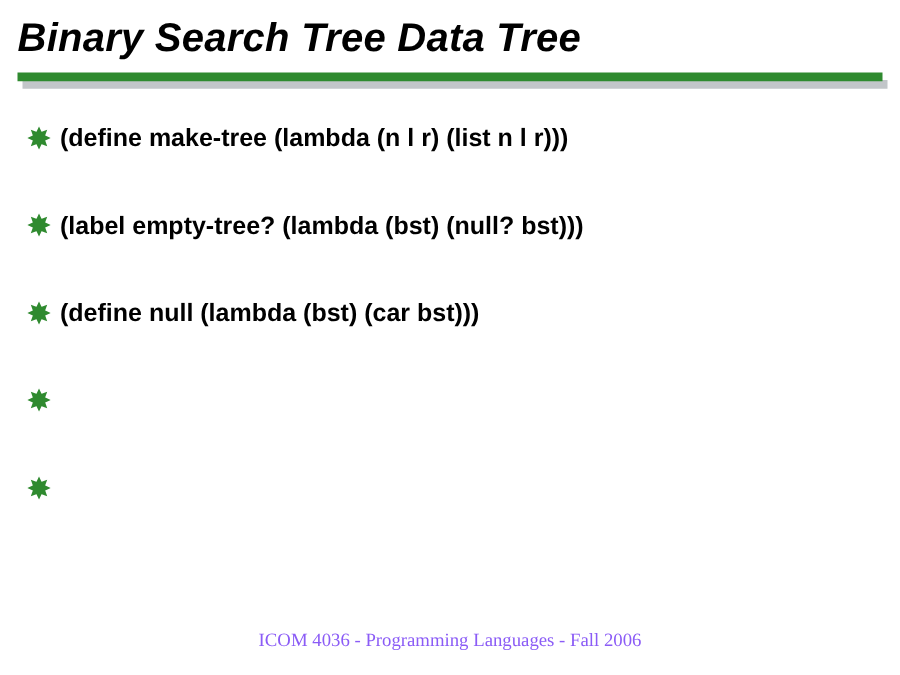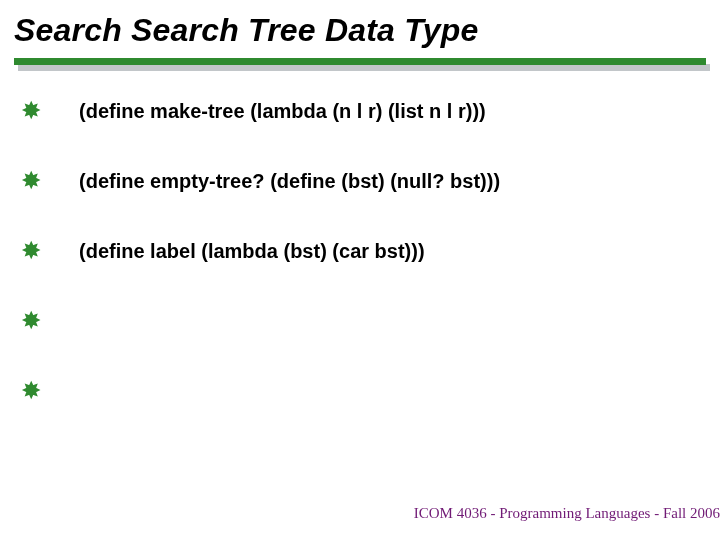--- a/index.html
+++ b/index.html
@@ -69,60 +69,59 @@
     color: #2f8a2f;
     font-weight: bold;
     text-align: left;
     margin-right: 6px;
   }
   .text {
     font-size: 20px;
     line-height: 26px;
     font-weight: bold;
     color: #000;
-    margin-left: 31px;
   }
   .footer {
     position: absolute;
     bottom: 18px;
     left: 0;
     width: 100%;
-    text-align: right;
+    text-align: center;
     font-family: "Times New Roman", Times, serif;
     font-size: 15px;
-    color: #701a75;
+    color: #8b5cf6;
   }
 </style>
 </head>
 <body>
 
 <div class="slide">
 
-  <div class="title">Search Search Tree Data Type</div>
+  <div class="title">Binary Search Tree Data Tree</div>
 
   <div class="rule-wrap">
     <div class="rule-shadow"></div>
     <div class="rule"></div>
   </div>
 
   <div class="body">
 
     <div class="item">
       <div class="bullet">✸</div>
       <div class="text">(define make-tree (lambda (n l r) (list n l r)))</div>
     </div>
 
     <div class="item">
       <div class="bullet">✸</div>
-      <div class="text">(define empty-tree? (define (bst) (null? bst)))</div>
+      <div class="text">(label empty-tree? (lambda (bst) (null? bst)))</div>
     </div>
 
     <div class="item">
       <div class="bullet">✸</div>
-      <div class="text">(define label (lambda (bst) (car bst)))</div>
+      <div class="text">(define null (lambda (bst) (car bst)))</div>
     </div>
 
     <div class="item">
       <div class="bullet">✸</div>
     </div>
 
     <div class="item">
       <div class="bullet">✸</div>
     </div>
 

